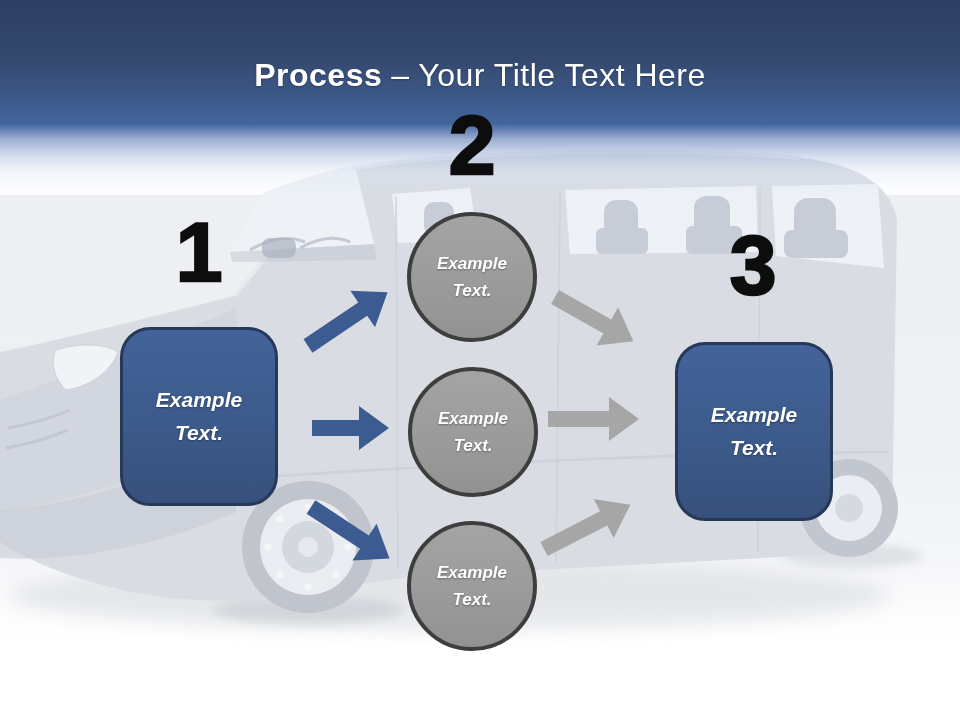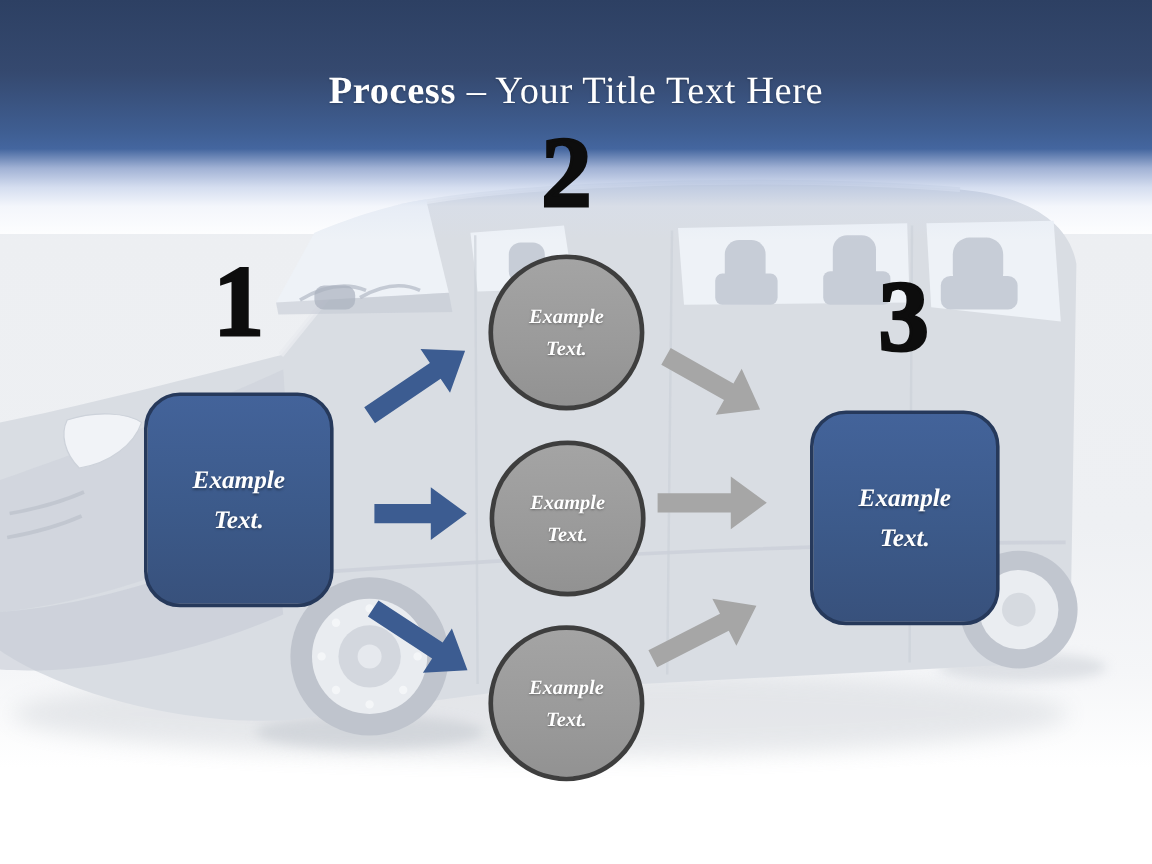--- a/index.html
+++ b/index.html
@@ -4,21 +4,21 @@
 <style>
   :root{
     --header-top:#2D4063; --header-mid:#3F5E92; --header-bottom:#44669F;
     --title-text:#FFFFFF; --number-text:#0D0D0D;
     --box-fill:#3C5A8A; --box-fill-light:#43639A; --box-border:#26395B; --box-text:#FFFFFF;
     --circle-fill:#9A9A9A; --circle-fill-light:#A4A4A4; --circle-border:#3E3E3E; --circle-text:#FFFFFF;
     --arrow-blue:#3C5C91; --arrow-gray:#A6A6A6;
   }
   html,body{margin:0;padding:0;background:#fff;}
   .slide{position:relative;width:960px;height:720px;overflow:hidden;background:#ffffff;
-         font-family:Liberation Serif, serif;}
+         font-family:Liberation Sans, sans-serif;}
 
   
   .photo-band{position:absolute;left:0;top:195px;width:960px;height:445px;z-index:1;
     background:linear-gradient(180deg,#edeff2 0%,#eef0f3 55%,#f5f6f8 82%,rgba(255,255,255,0) 100%);}
 
   .van-svg{position:absolute;left:0;top:0;z-index:2;}
 
   
   .header-band{position:absolute;left:0;top:0;width:960px;height:200px;z-index:3;pointer-events:none;
     background:linear-gradient(180deg,

